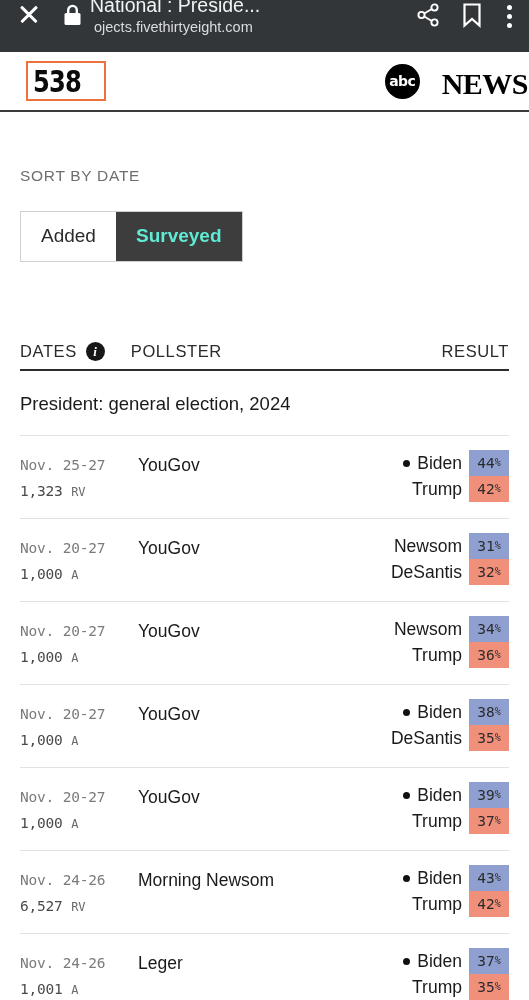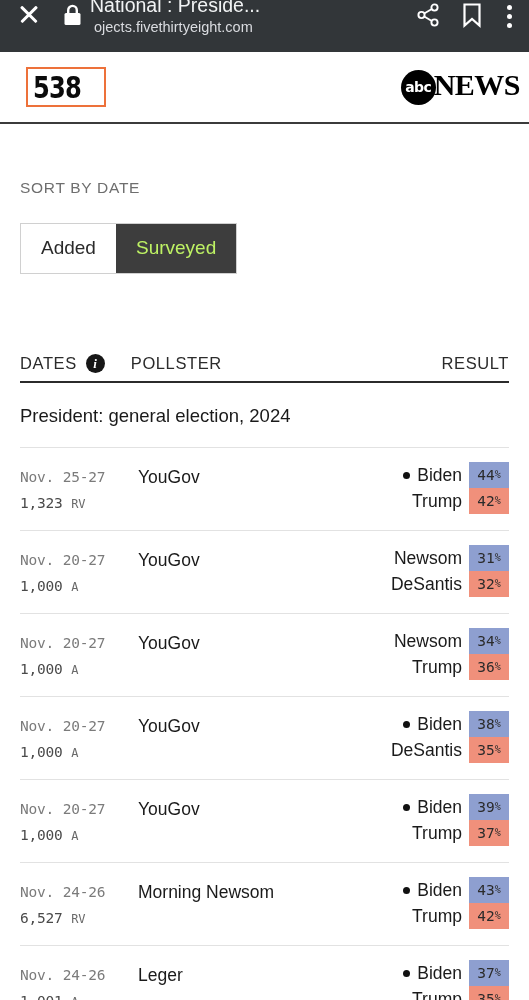--- a/index.html
+++ b/index.html
@@ -86,47 +86,47 @@
   .bb-dots i {
     position: absolute; left: 0; width: 5px; height: 5px;
     background: #ffffff; border-radius: 50%;
   }
   .bb-dots i:nth-child(1) { top: 2px; }
   .bb-dots i:nth-child(2) { top: 11px; }
   .bb-dots i:nth-child(3) { top: 20px; }
 
   
   .site-header {
-    height: 72px;
+    height: 60px;
     background: #ffffff;
     display: flex;
     align-items: center;
     justify-content: space-between;
-    padding: 0 9px 0 26px;
+    padding: 0 1px 0 26px;
     border-bottom: 2px solid #3b3b3b;
   }
   .logo-538 {
     border: 2px solid #ed713a;
     background: #ffffff;
     padding: 2px 5px 1px 5px;
     display: inline-block;
   }
   .logo-538 span {
     font-family: "DejaVu Sans", sans-serif;
     font-weight: 700;
     font-size: 31px;
     line-height: 33px;
     letter-spacing: -1px;
     color: #0b0b0b;
     display: block;
     transform: scaleX(0.78);
     transform-origin: left center;
     width: 66px;
   }
-  .abc-news { display: flex; align-items: flex-start; }
+  .abc-news { display: flex; align-items: flex-end; gap: 24px; }
   .abc-circle {
     width: 35px; height: 35px; border-radius: 50%;
     background: #000000;
     display: flex; align-items: center; justify-content: center;
   }
   .abc-circle span {
     color: #ffffff;
     font-family: "DejaVu Sans", sans-serif;
     font-weight: 700;
     font-size: 14px;
@@ -158,21 +158,21 @@
     border: 1px solid #d0d0d0;
   }
   .toggle-btn {
     font-size: 19px;
     padding: 13px 20px 14px 20px;
     cursor: pointer;
     user-select: none;
     line-height: 22px;
   }
   .toggle-btn.inactive { background: #ffffff; color: #2a2a2a; }
-  .toggle-btn.active    { background: #3d3d3d; color: #bef264; }
+  .toggle-btn.active    { background: #3d3d3d; color: #5eead4; font-weight: bold; }
 
   
   .table-wrap { margin-top: 80px; }
 
   .thead {
     display: flex;
     align-items: center;
     padding-bottom: 8px;
     border-bottom: 2.5px solid #2b2b2b;
   }

